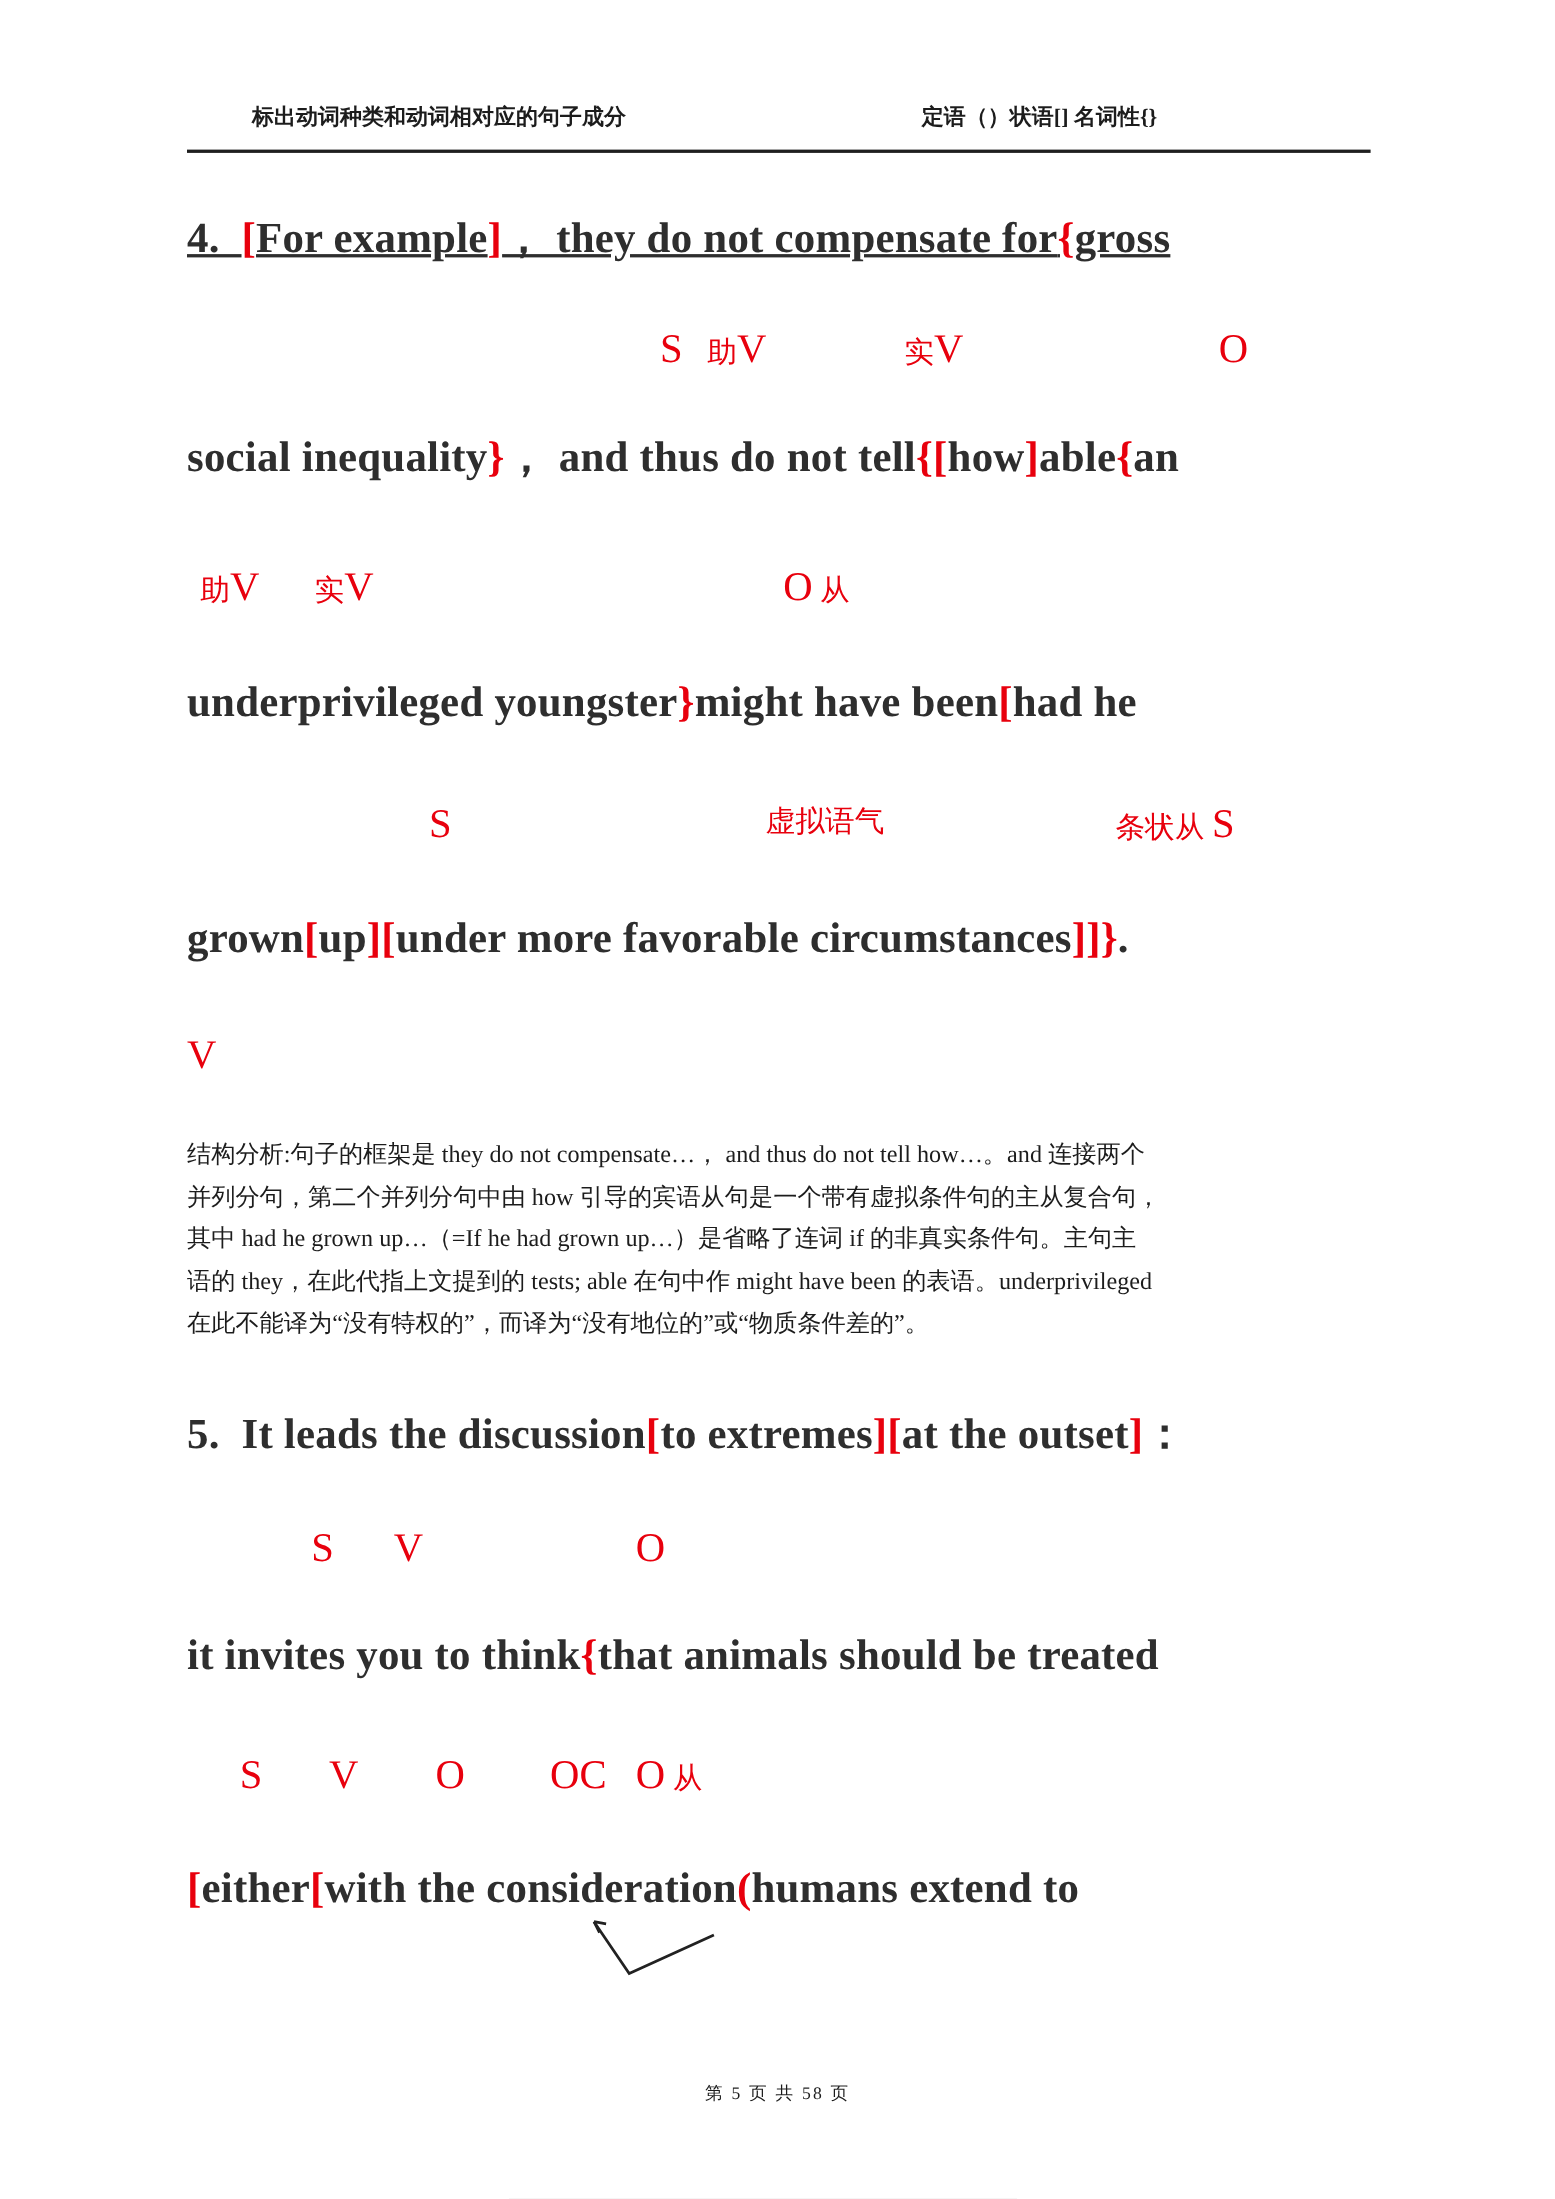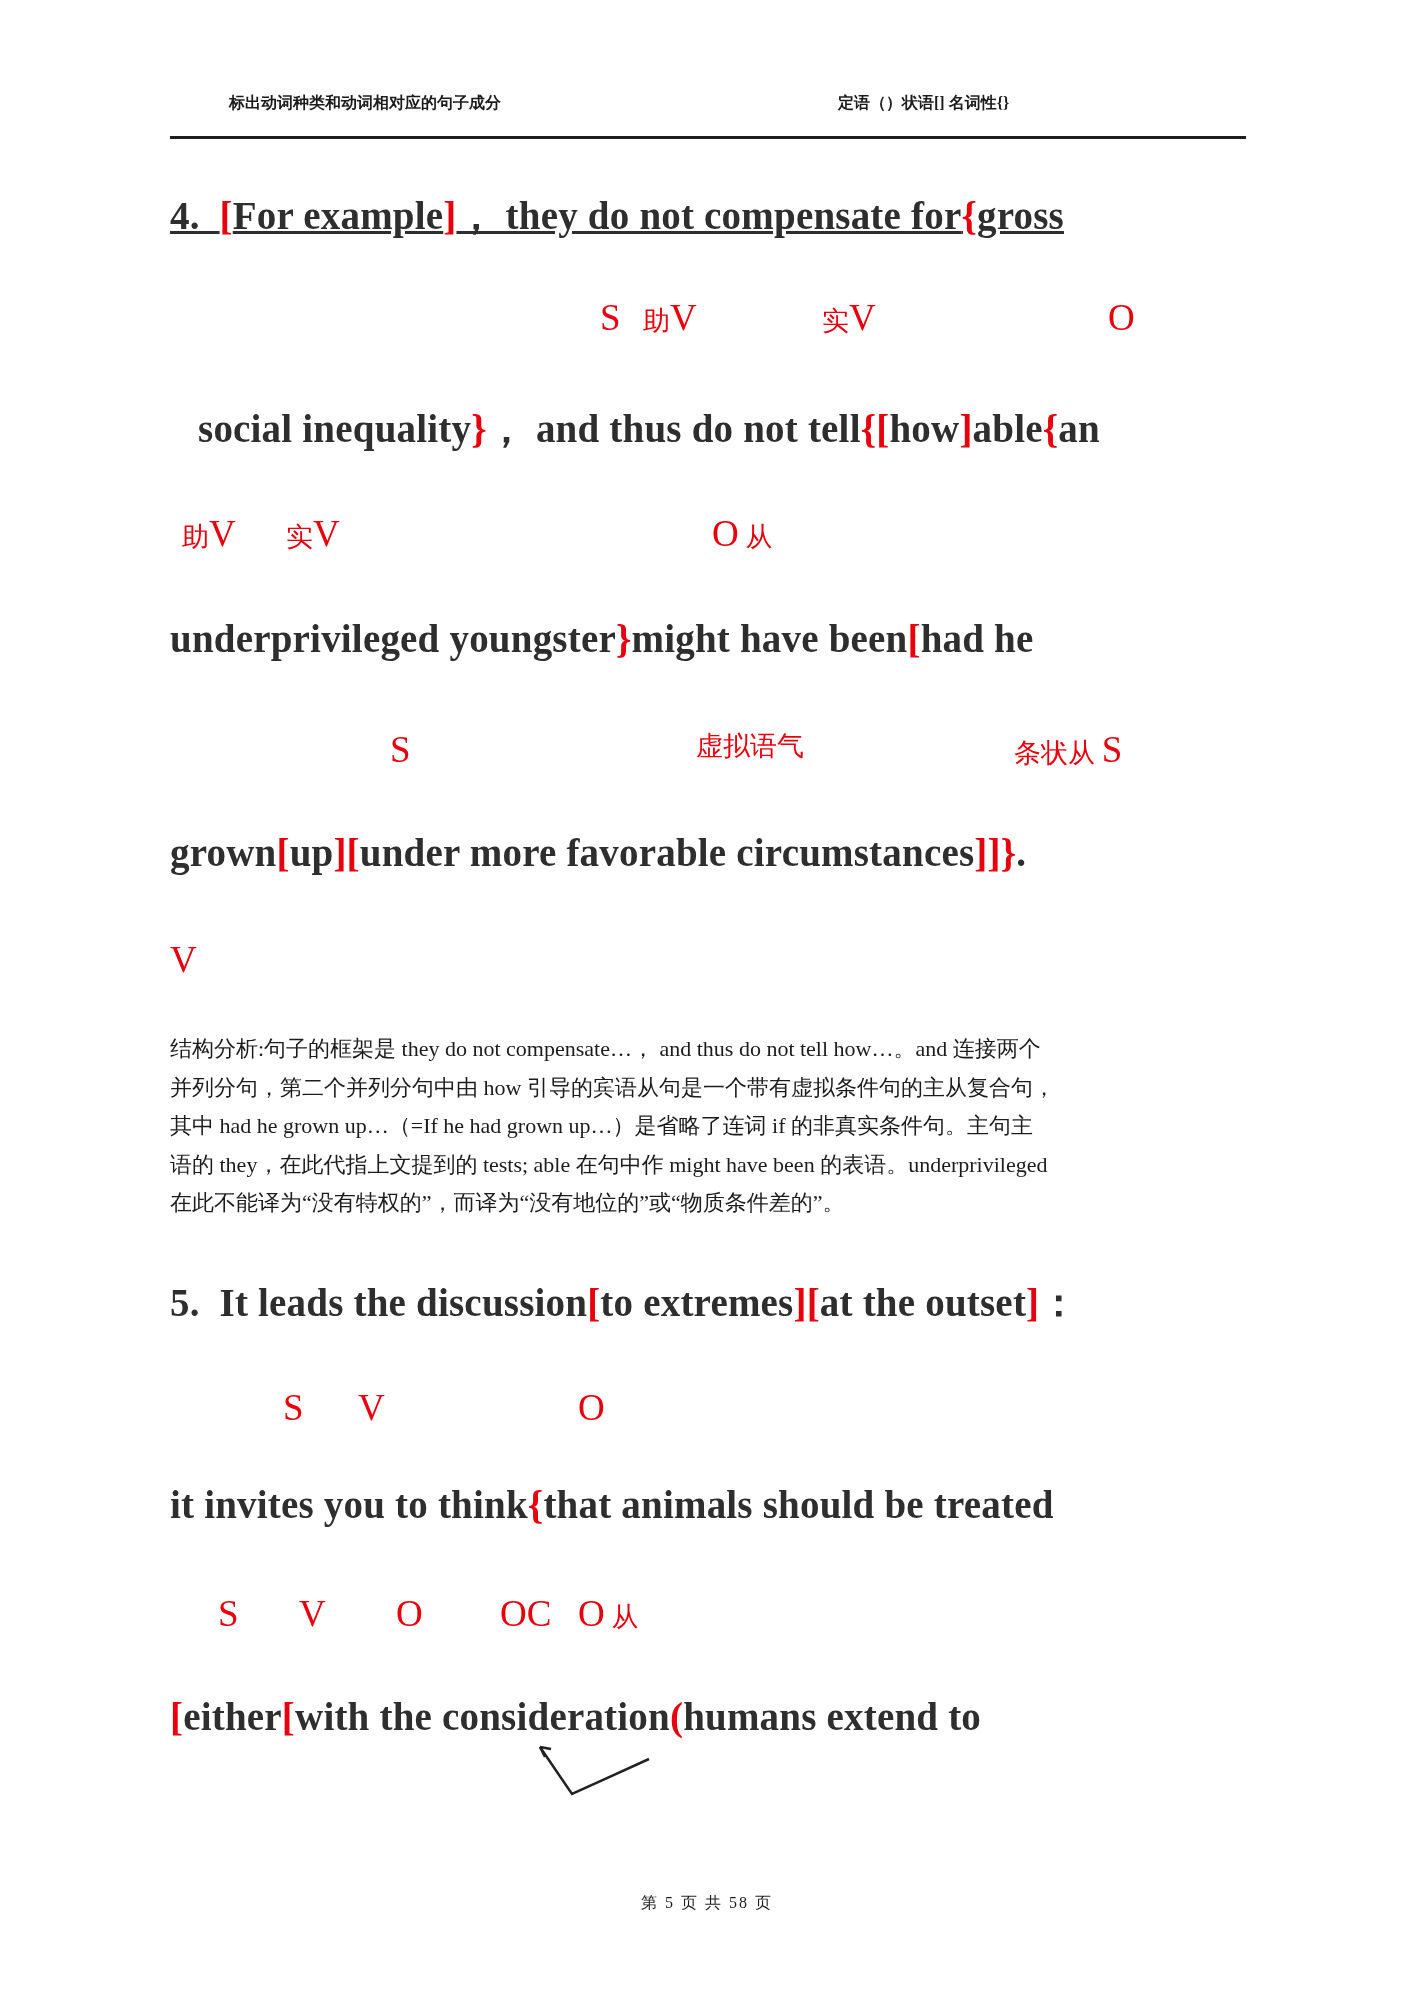--- a/index.html
+++ b/index.html
@@ -9,21 +9,21 @@
     height: 1999px;
     margin: 0 auto;
     background: #ffffff;
     font-family: "Liberation Serif", "DejaVu Serif", serif;
     overflow: hidden;
   }
   :root { --red: #e8000d; --ink: #2e2e2e; --text: #1c1c1c; }
 
   .hdr {
     position: absolute; top: 93px; left: 0; width: 100%;
-    font-weight: bold; font-size: 16px; color: var(--text);
+    font-weight: bold; font-size: 20px; color: var(--text);
     white-space: pre;
   }
   .hdr-left  { position: absolute; left: 229px; top: 0; }
   .hdr-right { position: absolute; left: 838px; top: 0; }
   .rule {
     position: absolute; left: 170px; top: 136px; width: 1076px;
     border-top: 3px solid #1f1f1f; height: 0;
   }
 
   .trow {
@@ -65,21 +65,21 @@
   <div class="rule"></div>
 
   <div id="content">
       <div class="trow" style="top: 189px; text-decoration: underline;"><span class="seg ink">4.  </span><span class="seg red">[</span><span class="seg ink">For example</span><span class="seg red">]</span><span class="seg ink">， they do not compensate for</span><span class="seg red">{</span><span class="seg ink">gross</span></div>
       <div class="arow" style="top: 296px;">
         <span class="mark" style="left: 600px;"><span class="lat">S</span></span>
         <span class="mark" style="left: 643px;"><span class="cjk">助</span><span class="lat">V</span></span>
         <span class="mark" style="left: 822px;"><span class="cjk">实</span><span class="lat">V</span></span>
         <span class="mark" style="left: 1108px;"><span class="lat">O</span></span>
       </div>
-      <div class="trow" style="top: 402px; margin-left: 28px;"><span class="seg ink">social inequality</span><span class="seg red">}</span><span class="seg ink">， and thus do not tell</span><span class="seg red">{[</span><span class="seg ink">how</span><span class="seg red">]</span><span class="seg ink">able</span><span class="seg red">{</span><span class="seg ink">an</span></div>
+      <div class="trow" style="top: 388px;"><span class="seg ink">social inequality</span><span class="seg red">}</span><span class="seg ink">， and thus do not tell</span><span class="seg red">{[</span><span class="seg ink">how</span><span class="seg red">]</span><span class="seg ink">able</span><span class="seg red">{</span><span class="seg ink">an</span></div>
       <div class="arow" style="top: 512px;">
         <span class="mark" style="left: 182px;"><span class="cjk">助</span><span class="lat">V</span></span>
         <span class="mark" style="left: 286px;"><span class="cjk">实</span><span class="lat">V</span></span>
         <span class="mark" style="left: 712px;"><span class="lat">O</span><span class="cjk"> 从</span></span>
       </div>
       <div class="trow" style="top: 616px;"><span class="seg ink">underprivileged youngster</span><span class="seg red">}</span><span class="seg ink">might have been</span><span class="seg red">[</span><span class="seg ink">had he</span></div>
       <div class="arow" style="top: 728px;">
         <span class="mark" style="left: 390px;"><span class="lat">S</span></span>
         <span class="mark" style="left: 696px;"><span class="cjk">虚拟语气</span></span>
         <span class="mark" style="left: 1014px;"><span class="cjk">条状从 </span><span class="lat">S</span></span>

